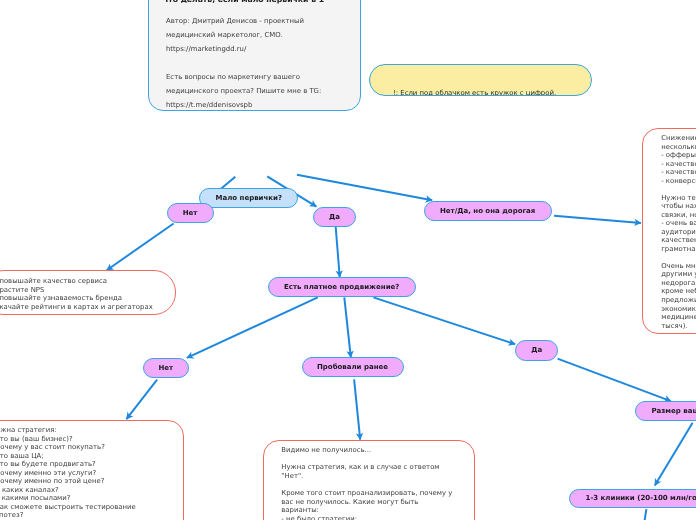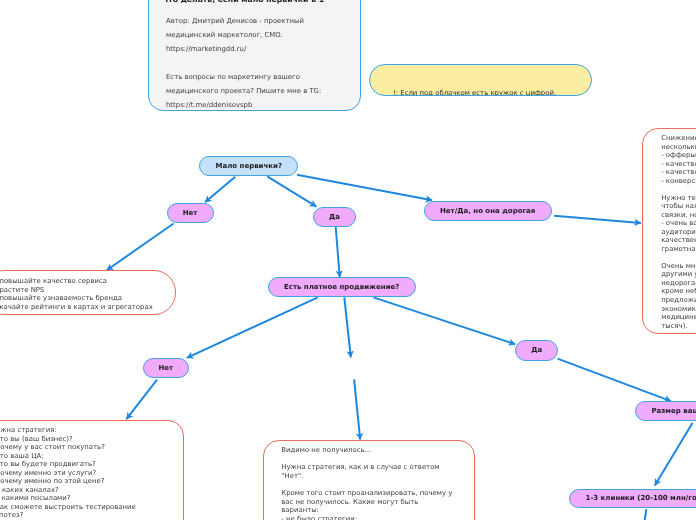--- a/index.html
+++ b/index.html
@@ -2,21 +2,21 @@
 <html><head>
 <meta charset="utf-8">
 <style>
   html,body{margin:0;padding:0;background:#ffffff;}
   body{width:696px;height:520px;overflow:hidden;font-family:"DejaVu Sans",sans-serif;-webkit-font-smoothing:antialiased;text-rendering:geometricPrecision;}
   #canvas{position:relative;width:696px;height:520px;overflow:hidden;background:#fff;}
   svg.links{position:absolute;left:0;top:0;width:696px;height:520px;}
   .node{position:absolute;box-sizing:border-box;display:flex;align-items:center;justify-content:center;
         border:1.5px solid #3aa5e3;border-radius:999px;background:#f0abfc;color:#1a1a1a;
         font-weight:bold;font-size:7px;white-space:nowrap;}
-  .node.root{background:#c4e0fa;border-color:#3aa5e3;}
+  .node.root{background:#c4e0fa;border-color:#3aa5e3;margin-top:32px;}
   .card{position:absolute;box-sizing:border-box;border:1.2px solid #ef6b5e;border-radius:17px;
         background:#fff;color:#3d3d3d;font-size:6.9px;line-height:8.6px;white-space:pre;overflow:hidden;}
   .card.infobox{border:1.6px solid #3aa5e3;border-radius:15px;background:#f4f4f4;}
   .card.note{border:1.6px solid #3aa5e3;border-radius:24px;background:#fbeda1;color:#2d2d2d;}
   .hd{font-weight:bold;color:#1d1d1d;}
 </style>
 </head>
 <body>
 
 <div id="canvas">
@@ -70,20 +70,21 @@
   <div class="node" style="left:166.6px;top:202.6px;width:47px;height:20px;">Нет</div>
 
   <div class="node" style="left:312.8px;top:206.5px;width:43.3px;height:20.2px;">Да</div>
 
   <div class="node" style="left:267.7px;top:277.3px;width:148px;height:20px;">Есть платное продвижение?</div>
 
   <div class="node" style="left:423.7px;top:201.1px;width:128px;height:19.8px;">Нет/Да, но она дорогая</div>
 
   <div class="node" style="left:142.7px;top:358.2px;width:46.3px;height:19.6px;">Нет</div>
 
+  <div class="node" style="left:301.5px;top:357.3px;width:102px;height:19.8px;">Пробовали ранее</div>
 
   <div class="node" style="left:514.9px;top:340.3px;width:43.5px;height:20.4px;">Да</div>
 
   <div class="node" style="left:635.2px;top:400.7px;width:133px;height:20.1px;">Размер вашего бизнеса?</div>
 
   <div class="node" style="left:569.3px;top:488.5px;width:152.6px;height:19.9px;">1-3 клиники (20-100 млн/год)</div>
 
   <div class="card" style="left:-18.3px;top:270.0px;width:193.8px;height:44.6px;padding:6.3px 10px 0 12px;border-radius:22px;">- повышайте качество сервиса
 - растите NPS
 - повышайте узнаваемость бренда

